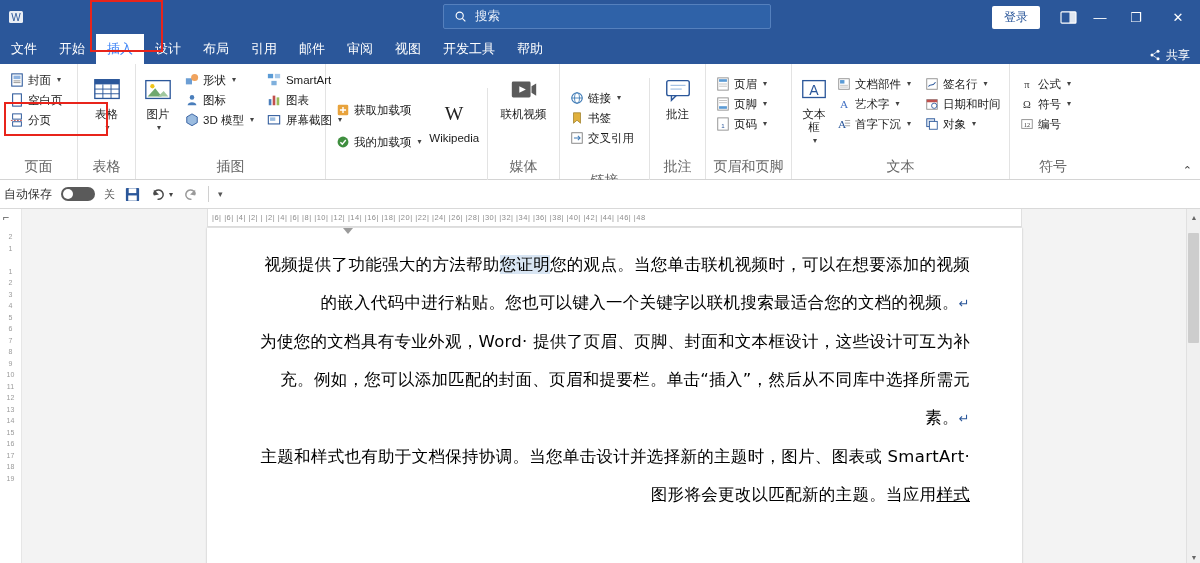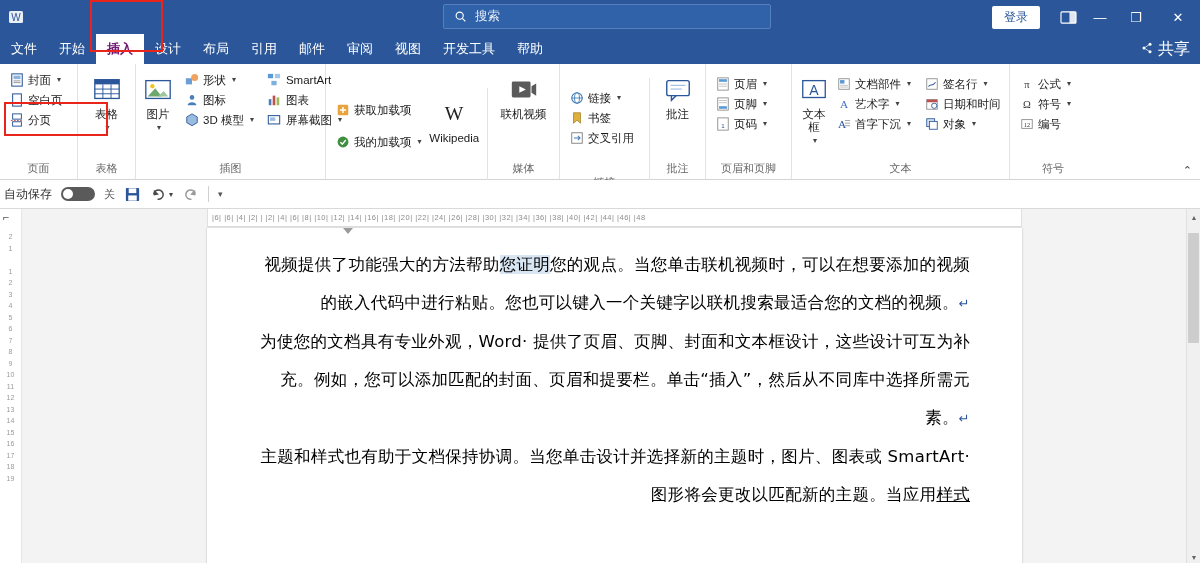--- a/index.html
+++ b/index.html
@@ -94,31 +94,31 @@
     font-size: 13px;
   }
   .tab {
     padding: 0 11px;
     display: flex;
     align-items: center;
     white-space: nowrap;
   }
   .tab.active {
     background: #ffffff;
-    color: #701a75;
-    font-weight: bold;
+    color: #3b82f6;
+    font-weight: normal;
   }
   .share {
     position: absolute;
     right: 10px;
     top: 0;
     height: 30px;
     display: flex;
-    align-items: center;
-    font-size: 16px;
+    align-items: flex-end;
+    font-size: 12px;
     gap: 5px;
   }
 
   
   .ribbon {
     height: 115px;
     background: #ffffff;
     border-bottom: 1px solid #d4d4d4;
     display: flex;
     position: relative;
@@ -134,21 +134,21 @@
   }
   .group-body {
     display: flex;
     align-items: flex-start;
     gap: 3px;
     flex: 1;
     padding-top: 2px;
   }
   .group-label {
     text-align: center;
-    font-size: 11px;
+    font-size: 14px;
     color: #666;
     padding-bottom: 3px;
   }
   .col {
     display: flex;
     flex-direction: column;
     gap: 1px;
   }
   .item {
     display: flex;

